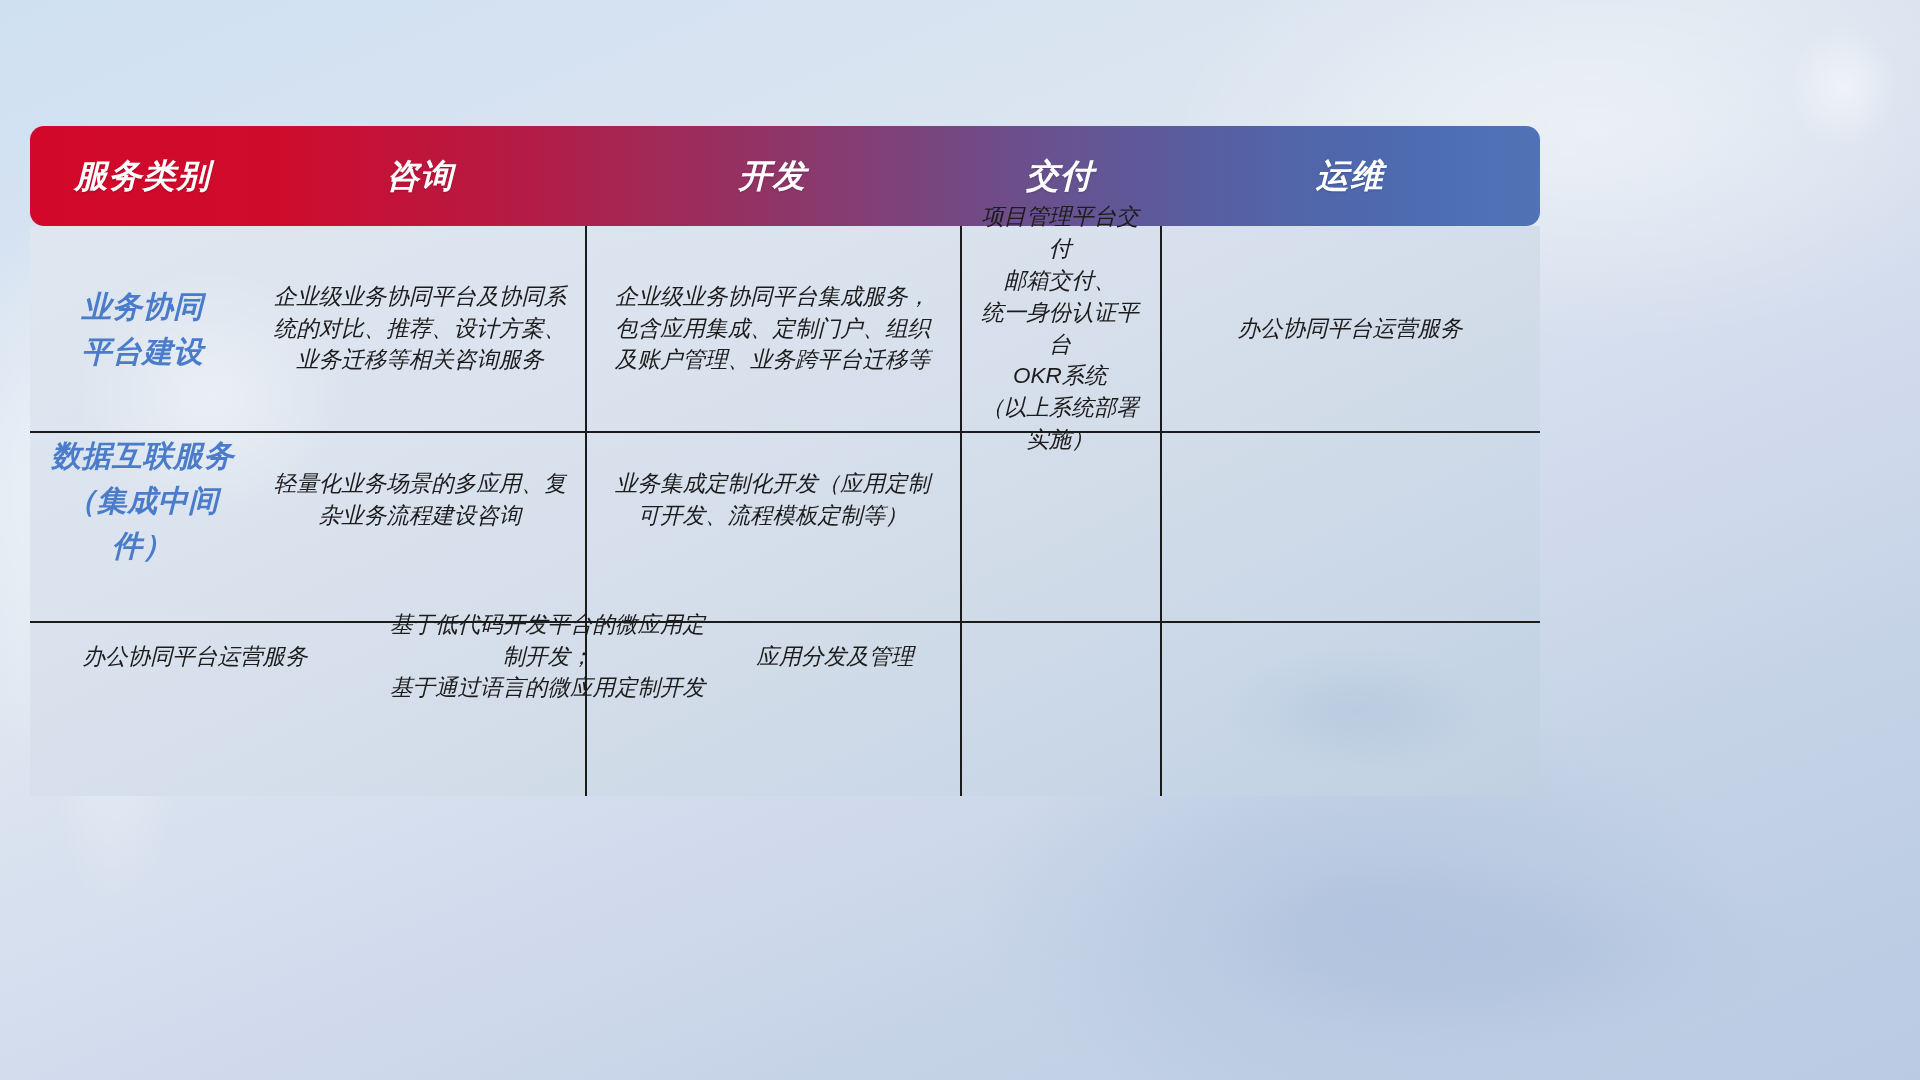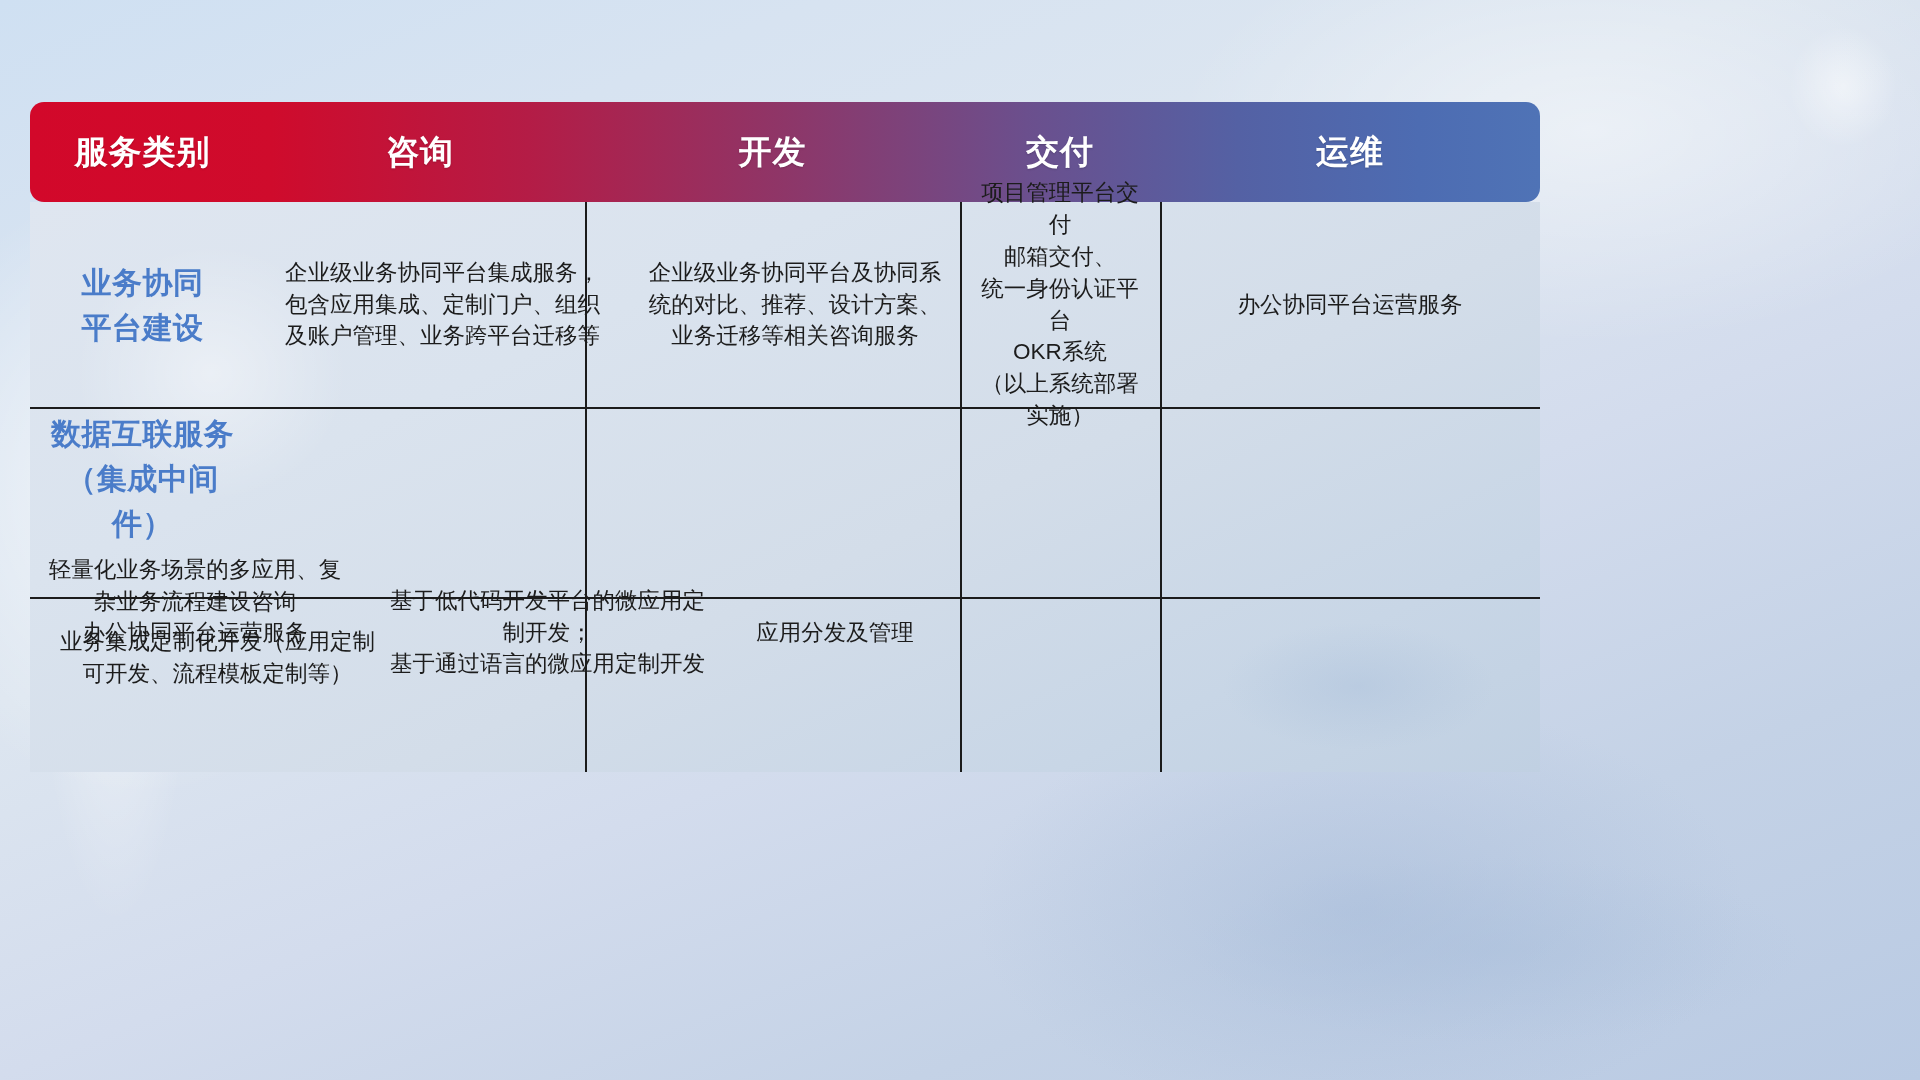--- a/index.html
+++ b/index.html
@@ -45,23 +45,24 @@
   #slide-bg-glow-topright {
     position:absolute; left:1180px; top:-80px;
     width:820px; height:420px;
     background:radial-gradient(ellipse at center, rgba(255,255,255,0.45) 0%, rgba(255,255,255,0) 72%);
     pointer-events:none;
   }
 
   
   #service-matrix {
     position:absolute;
-    left:30px; top:102px;
+    left:30px; top:126px;
     width:1510px;
     height:670px;
+    font-style:italic;
   }
 
   
   .matrix-header {
     position:relative;
     height:100px;
     border-radius:14px;
     background:linear-gradient(90deg,
        #d2082a 0%,
        #cf0b2c 16%,
@@ -100,21 +101,21 @@
       radial-gradient(closest-side at 12% 30%, rgba(255,255,255,0.42) 0%, rgba(255,255,255,0) 75%),
       radial-gradient(closest-side at 88% 85%, rgba(168,190,218,0.40) 0%, rgba(168,190,218,0) 75%),
       linear-gradient(155deg, #dfe6f0 0%, #dae3ee 30%, #d3dde9 58%, #c8d6e6 82%, #c0d0e2 100%);
   }
 
   .matrix-row {
     display:flex;
     position:relative;
   }
   .row-0 { height:205px; }
-  .row-1 { height:138px;flex-direction:column; }
+  .row-1 { height:138px; }
   .row-2 { height:175px; }
 
   .cell {
     display:flex;
     align-items:center;
     justify-content:center;
     text-align:center;
     padding:4px 12px;
     position:relative;
   }
@@ -170,29 +171,29 @@
     <div class="hcell col-4">运维</div>
   </div>
 
   <div class="matrix-body">
 
     <div class="matrix-row row-0">
       <div class="cell cell-label col-0">
         <span class="cell-text">业务协同
 平台建设</span>
       </div>
+      <div class="cell col-1">
+        <span class="cell-text">企业级业务协同平台及协同系
+统的对比、推荐、设计方案、
+业务迁移等相关咨询服务</span>
+      </div>
       <div class="cell col-2">
         <span class="cell-text">企业级业务协同平台集成服务，
 包含应用集成、定制门户、组织
 及账户管理、业务跨平台迁移等</span>
-      </div>
-      <div class="cell col-1">
-        <span class="cell-text">企业级业务协同平台及协同系
-统的对比、推荐、设计方案、
-业务迁移等相关咨询服务</span>
       </div>
       <div class="cell col-3">
         <span class="cell-text">项目管理平台交付
 邮箱交付、
 统一身份认证平台
 OKR系统
 （以上系统部署实施）</span>
       </div>
       <div class="cell col-4">
         <span class="cell-text">办公协同平台运营服务</span>

